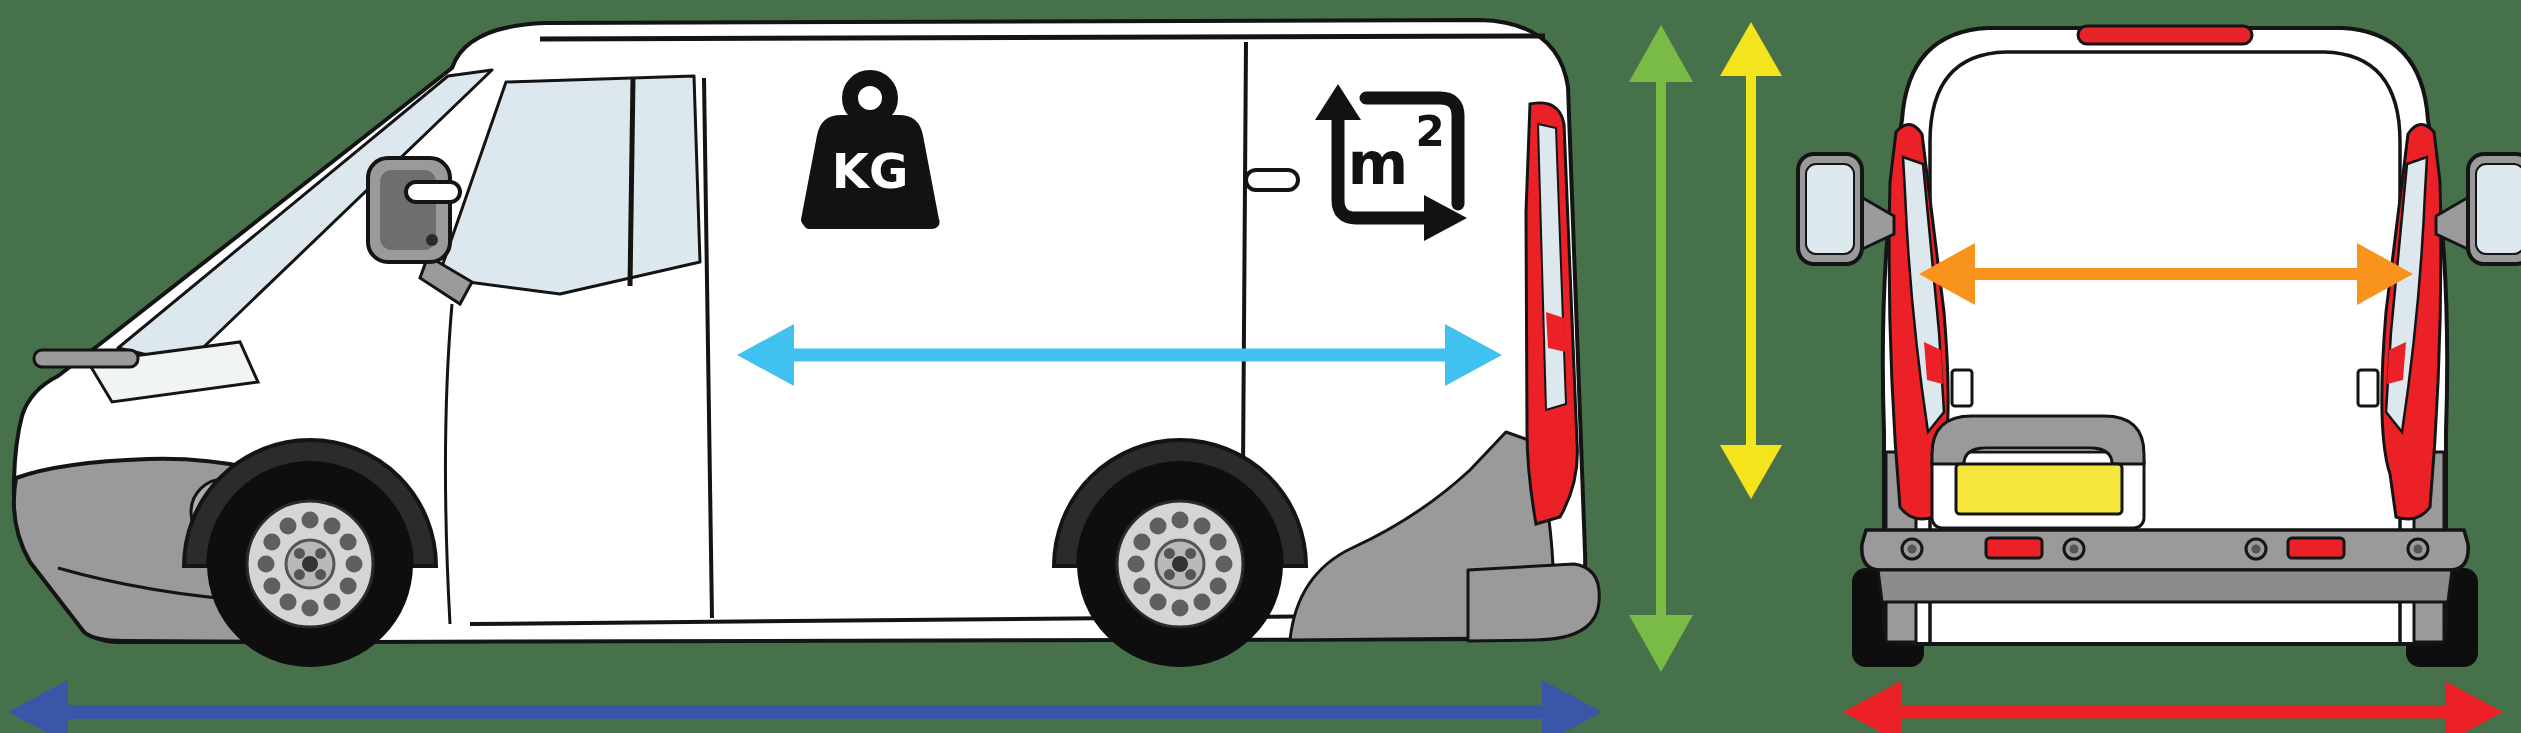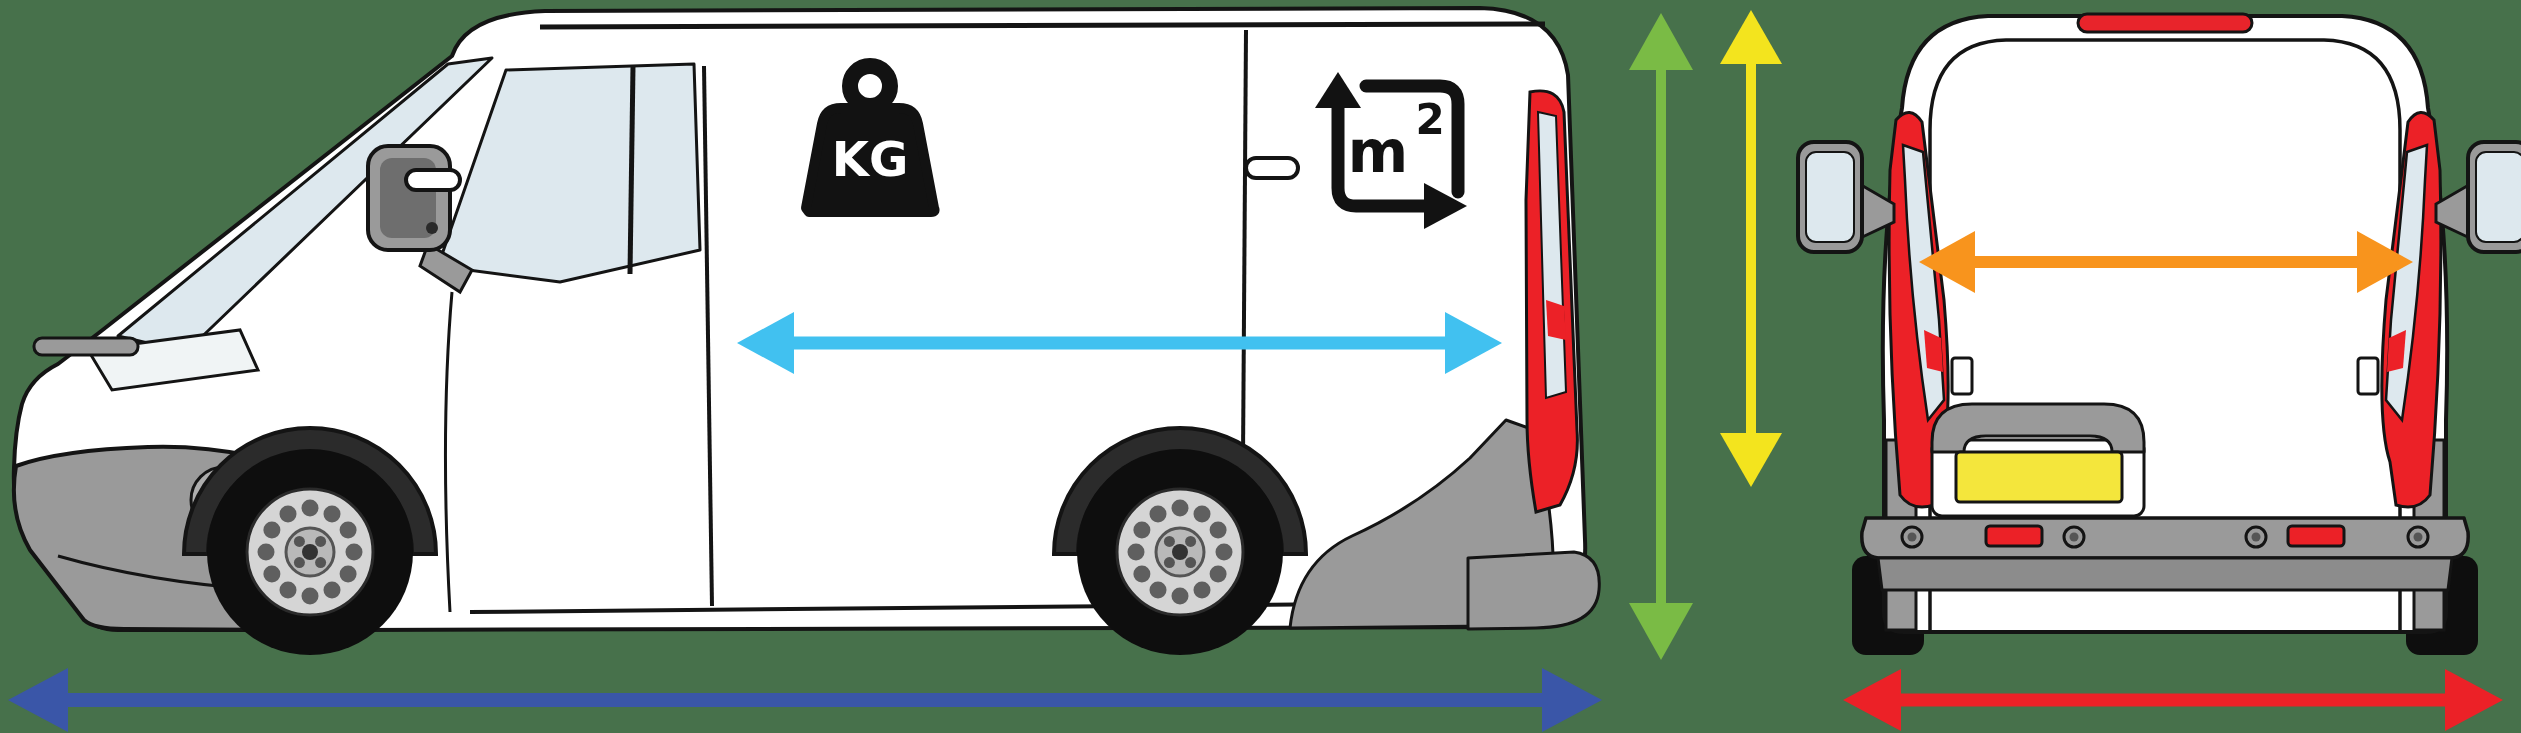--- a/index.html
+++ b/index.html
@@ -1,16 +1,16 @@
 <!DOCTYPE html>
 <html style="--body: #FFFFFF; --outline: #141414; --glass: #DDE8EE; --trim-grey: #9A9A9A; --mid-grey: #8C8C8C; --dark-grey: #4A4A4A; --arch-dark: #2B2B2B; --tire-black: #0E0E0E; --rim-grey: #D5D5D5; --rim-hole-grey: #5F5F5F; --red: #EC2127; --brake-red: #E8242B; --plate-yellow: #F4E63C; --icon-black: #121212; --icon-text: #FFFFFF; --bg: #47714B;"><head>
 <meta charset="utf-8">
 <style>
   html,body{margin:0;padding:0;background:var(--bg,#47714B);width:2521px;height:733px;overflow:hidden;}
-  #stage{position:absolute;left:0;top:0;width:2521px;height:525px;text-align:center;}
+  #stage{position:absolute;left:0;top:12px;width:2521px;height:525px;text-align:center;}
   svg{display:block;}
   .outline{stroke:var(--outline,#141414);}
   .body-fill{fill:var(--body,#fff);}
   .glass-fill{fill:var(--glass,#DDE8EE);}
   .trim-fill{fill:var(--trim-grey,#9A9A9A);}
   .mid-fill{fill:var(--mid-grey,#8C8C8C);}
   .dark-fill{fill:var(--dark-grey,#4A4A4A);}
   .arch-fill{fill:var(--arch-dark,#2B2B2B);}
   .tire-fill{fill:var(--tire-black,#0E0E0E);}
   .rim-fill{fill:var(--rim-grey,#D5D5D5);}

